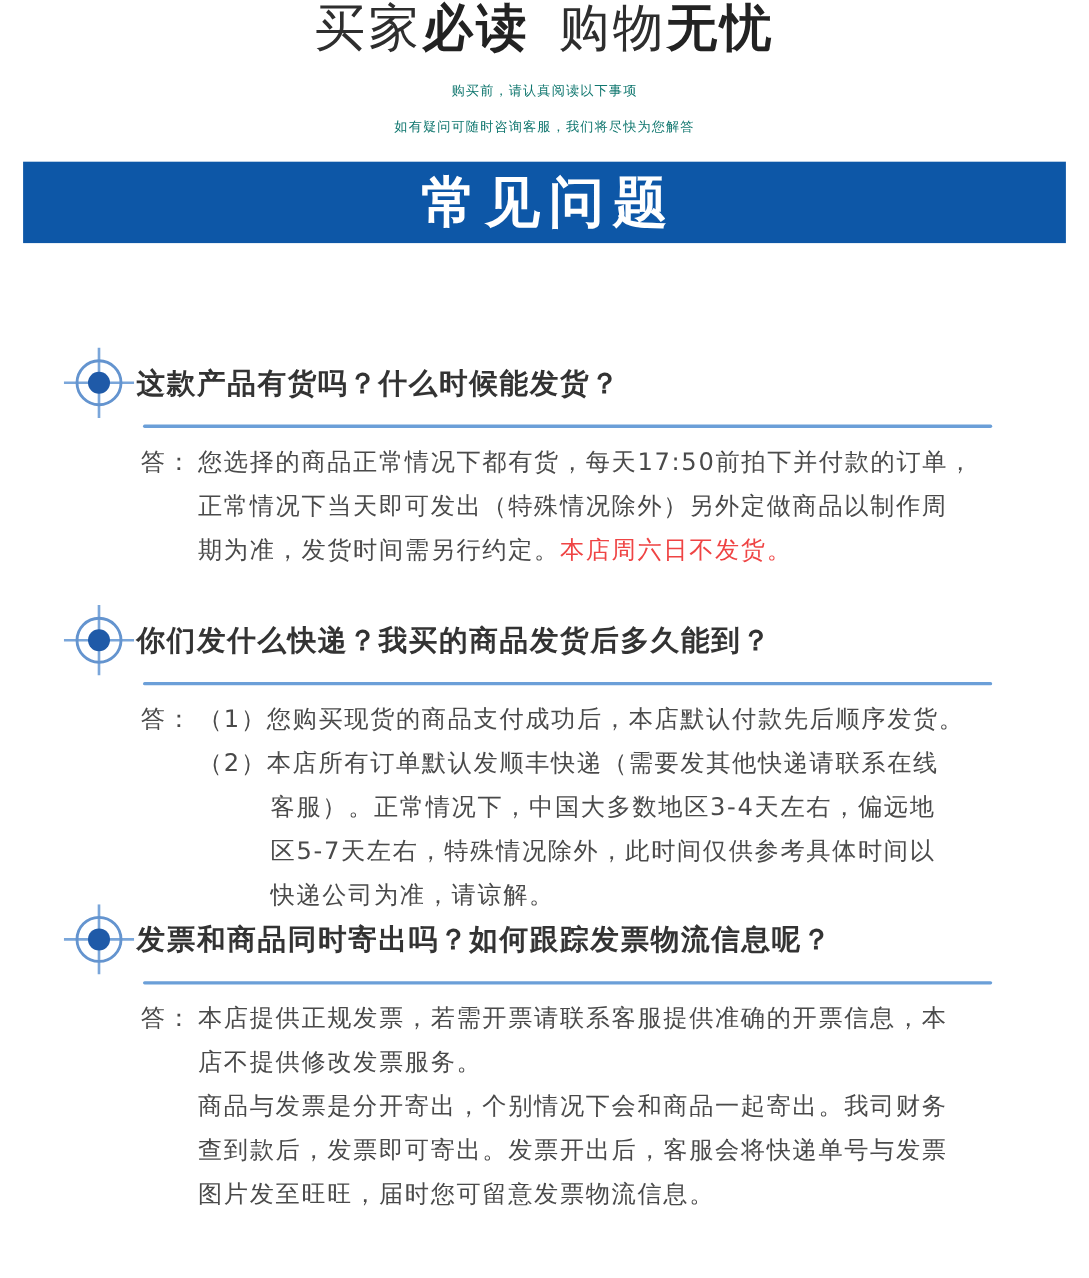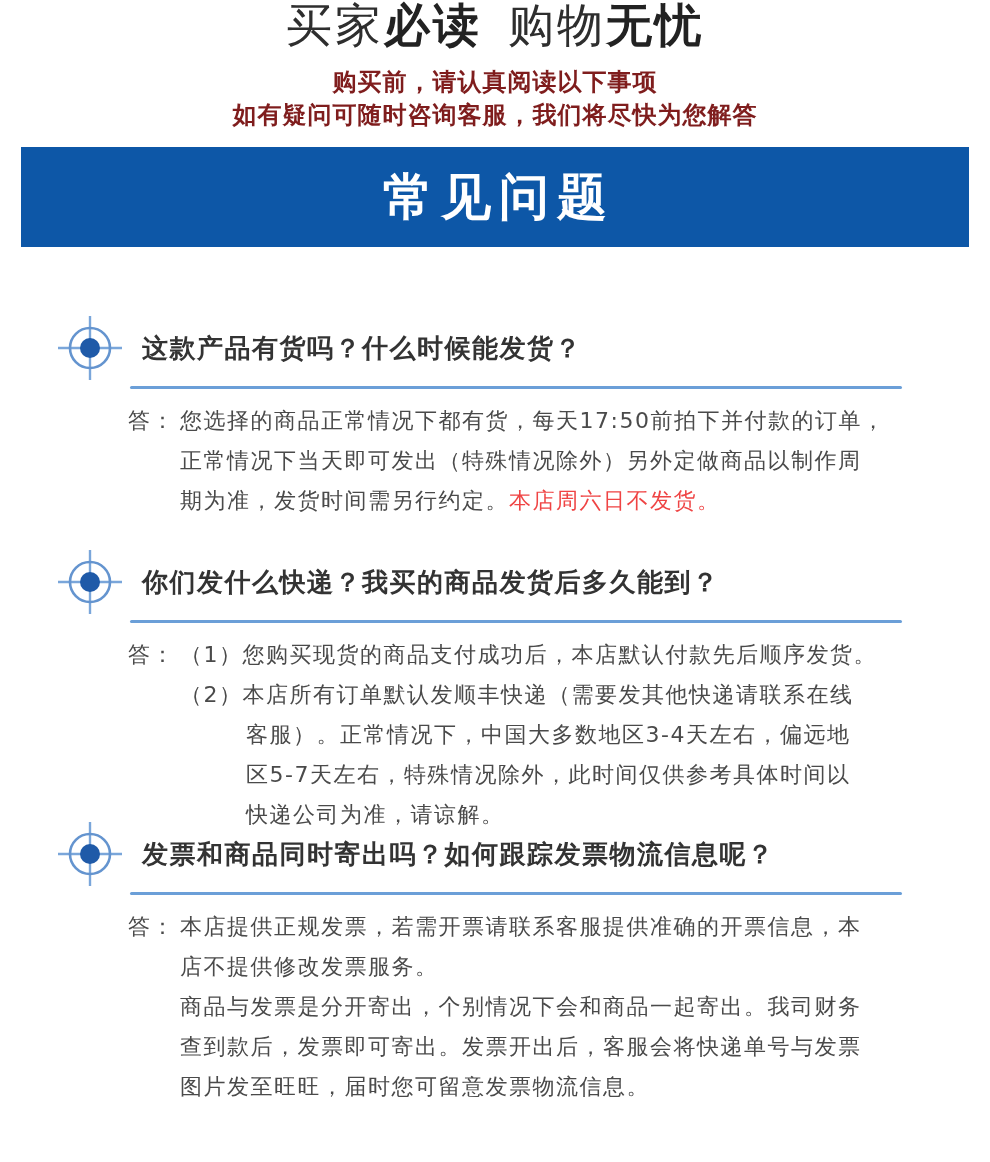--- a/index.html
+++ b/index.html
@@ -12,47 +12,47 @@
 
   
   .header { text-align:center; }
   .title {
     font-size:46px; font-weight:400; color:#2e2e2e;
     line-height:50px; letter-spacing:3px;
   }
   .title .bold { font-weight:700; color:#222222; }
   .title .gap  { margin-left:26px; }
   .subtitle {
-    font-size:24px; font-weight:700; color:#7f1d1d;
+    font-size:12px; font-weight:400; color:#0f766e;
     letter-spacing:1px; line-height:24px;
   }
   .subtitle.first  { margin-top:20px; }
   .subtitle.second { margin-top:9px; }
 
   
   .banner {
-    width:948px; height:100px; margin:20px auto 0;
+    width:948px; height:74px; margin:20px auto 0;
     background:var(--banner_blue, #0d57a7);
     display:flex; align-items:center; justify-content:center;
   }
   .banner-text {
     color:#ffffff; font-size:50px; font-weight:700;
     letter-spacing:8px; padding-left:8px;
   }
 
   
   .faq-section { position:absolute; left:58px; width:880px; }
   .faq-section:nth-of-type(1) { top:316px; }
   .faq-section:nth-of-type(2) { top:550px; }
   .faq-section:nth-of-type(3) { top:822px; }
 
   .q-row { display:flex; align-items:center; height:64px; }
   .q-icon { width:64px; height:64px; flex:none; }
   .q-text {
-    margin-left:20px; font-size:26px; font-weight:700;
+    margin-left:2px; font-size:26px; font-weight:700;
     color:var(--question_text, #333333); letter-spacing:1.5px;
   }
   .q-underline {
     height:3px; width:772px; margin-left:72px; margin-top:6px;
     background:var(--underline_blue, #6b9fd8); border-radius:2px;
   }
 
   .answer {
     display:flex; margin-left:70px; margin-top:12px;
     font-size:22px; color:var(--answer_text, #4a4a4a);

